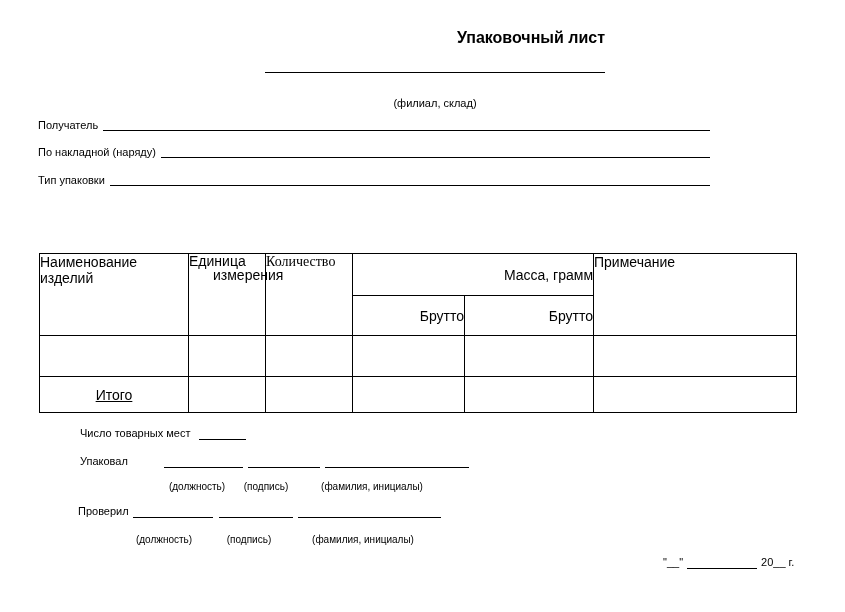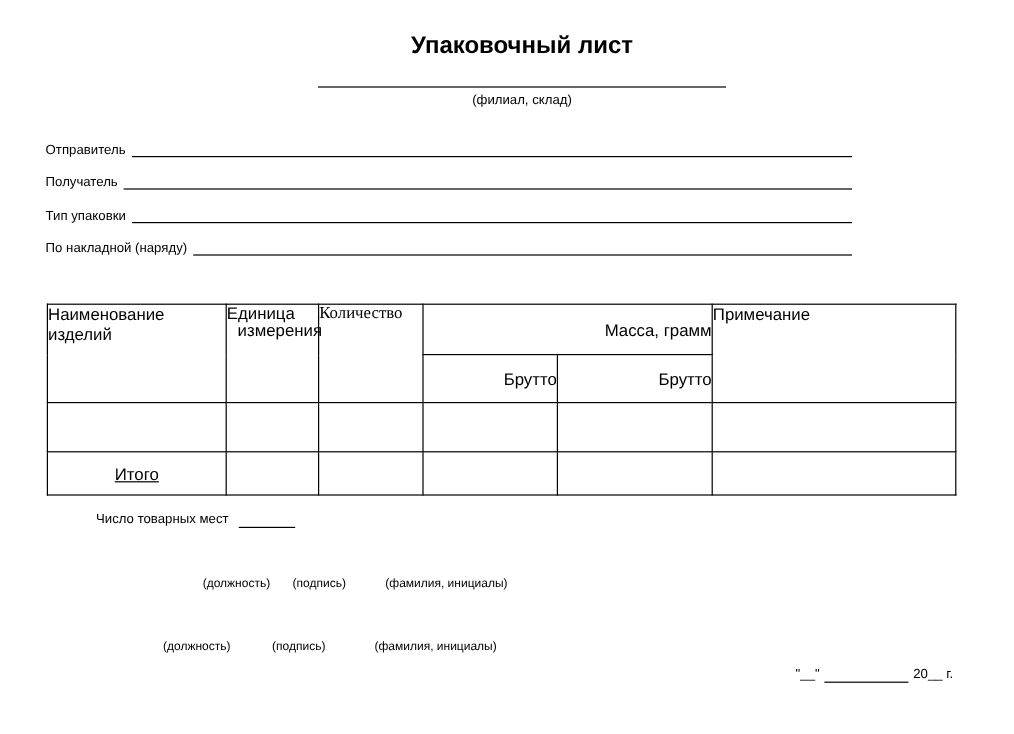--- a/index.html
+++ b/index.html
@@ -16,31 +16,32 @@
 
   
   .header-block {
     position: absolute;
     left: 265px;
     top: 30px;
     width: 340px;
     text-align: center;
   }
   .title {
-    font-size: 20px;
+    font-size: 16px;
     font-weight: bold;
     line-height: 16px;
+    text-align: right;
   }
   .title-line {
     margin-top: 26px;
     border-bottom: 1px solid #000;
     height: 0;
   }
   .subtitle {
-    margin-top: 5px;
+    margin-top: 24px;
     font-size: 11px;
   }
 
   
   .fields {
     position: absolute;
     left: 38px;
     top: 104px;
     width: 672px;
   }
@@ -77,21 +78,21 @@
     padding: 0;
     vertical-align: top;
   }
   .packing-table .h1 { height: 42px; }
   .packing-table .h2 { height: 40px; }
   .packing-table .body-row { height: 41px; }
   .packing-table .total-row { height: 36px; }
 
   .c-name   { padding: 9px 4px 0 10px; text-align: left; }
   .c-unit   { padding: 9px 2px 0 6px;  text-align: left; line-height: 14px; }
-  .c-unit .indent { margin-left: 9px; text-align: right; }
+  .c-unit .indent { margin-left: 24px; text-align: right; }
   .c-qty    { padding: 9px 2px 0 8px;  text-align: left; font-family: Liberation Serif, serif; }
   .c-mass   { text-align: right; vertical-align: middle !important; }
   .c-gross, .c-net { text-align: right; vertical-align: middle !important; }
   .c-note   { padding-top: 9px; padding-right: 58px; }
   .c-total  { text-align: center; vertical-align: middle !important; padding-right: 26px; text-decoration: underline; }
 
   
   .foot-row {
     position: absolute;
     display: flex;
@@ -128,33 +129,29 @@
 <div class="page">
 
   <div class="header-block">
     <div class="title">Упаковочный лист</div>
     <div class="title-line"></div>
     <div class="subtitle">(филиал, склад)</div>
   </div>
 
   <div class="fields">
     <div class="field-row">
-      <span class="field-label">Отправитель</span>
-      <span class="field-line"></span>
-    </div>
-    <div class="field-row">
       <span class="field-label">Получатель</span>
       <span class="field-line"></span>
     </div>
     <div class="field-row">
-      <span class="field-label">Тип упаковки</span>
+      <span class="field-label">По накладной (наряду)</span>
       <span class="field-line"></span>
     </div>
     <div class="field-row">
-      <span class="field-label">По накладной (наряду)</span>
+      <span class="field-label">Тип упаковки</span>
       <span class="field-line"></span>
     </div>
   </div>
 
   <table class="packing-table">
     <colgroup>
       <col style="width:149px">
       <col style="width:77px">
       <col style="width:87px">
       <col style="width:112px">
@@ -193,24 +190,36 @@
         <td></td>
       </tr>
     </tbody>
   </table>
 
   <div class="foot-row" style="left:80px; top:427px;">
     <span>Число товарных мест</span>
     <span class="blank" style="width:47px; margin-left:9px;"></span>
   </div>
 
+  <div class="foot-row" style="left:80px; top:455px;">
+    <span>Упаковал</span>
+    <span class="blank" style="width:79px; margin-left:36px;"></span>
+    <span class="blank" style="width:72px; margin-left:5px;"></span>
+    <span class="blank" style="width:144px; margin-left:5px;"></span>
+  </div>
   <span class="sub-label" style="left:197px; top:481px;">(должность)</span>
   <span class="sub-label" style="left:266px; top:481px;">(подпись)</span>
   <span class="sub-label" style="left:372px; top:481px;">(фамилия, инициалы)</span>
 
+  <div class="foot-row" style="left:78px; top:505px;">
+    <span>Проверил</span>
+    <span class="blank" style="width:80px; margin-left:4px;"></span>
+    <span class="blank" style="width:74px; margin-left:6px;"></span>
+    <span class="blank" style="width:143px; margin-left:5px;"></span>
+  </div>
   <span class="sub-label" style="left:164px; top:534px;">(должность)</span>
   <span class="sub-label" style="left:249px; top:534px;">(подпись)</span>
   <span class="sub-label" style="left:363px; top:534px;">(фамилия, инициалы)</span>
 
   <div class="date-row">
     <span>"__"</span>
     <span class="blank" style="width:70px; margin:0 4px;"></span>
     <span>20__ г.</span>
   </div>
 

